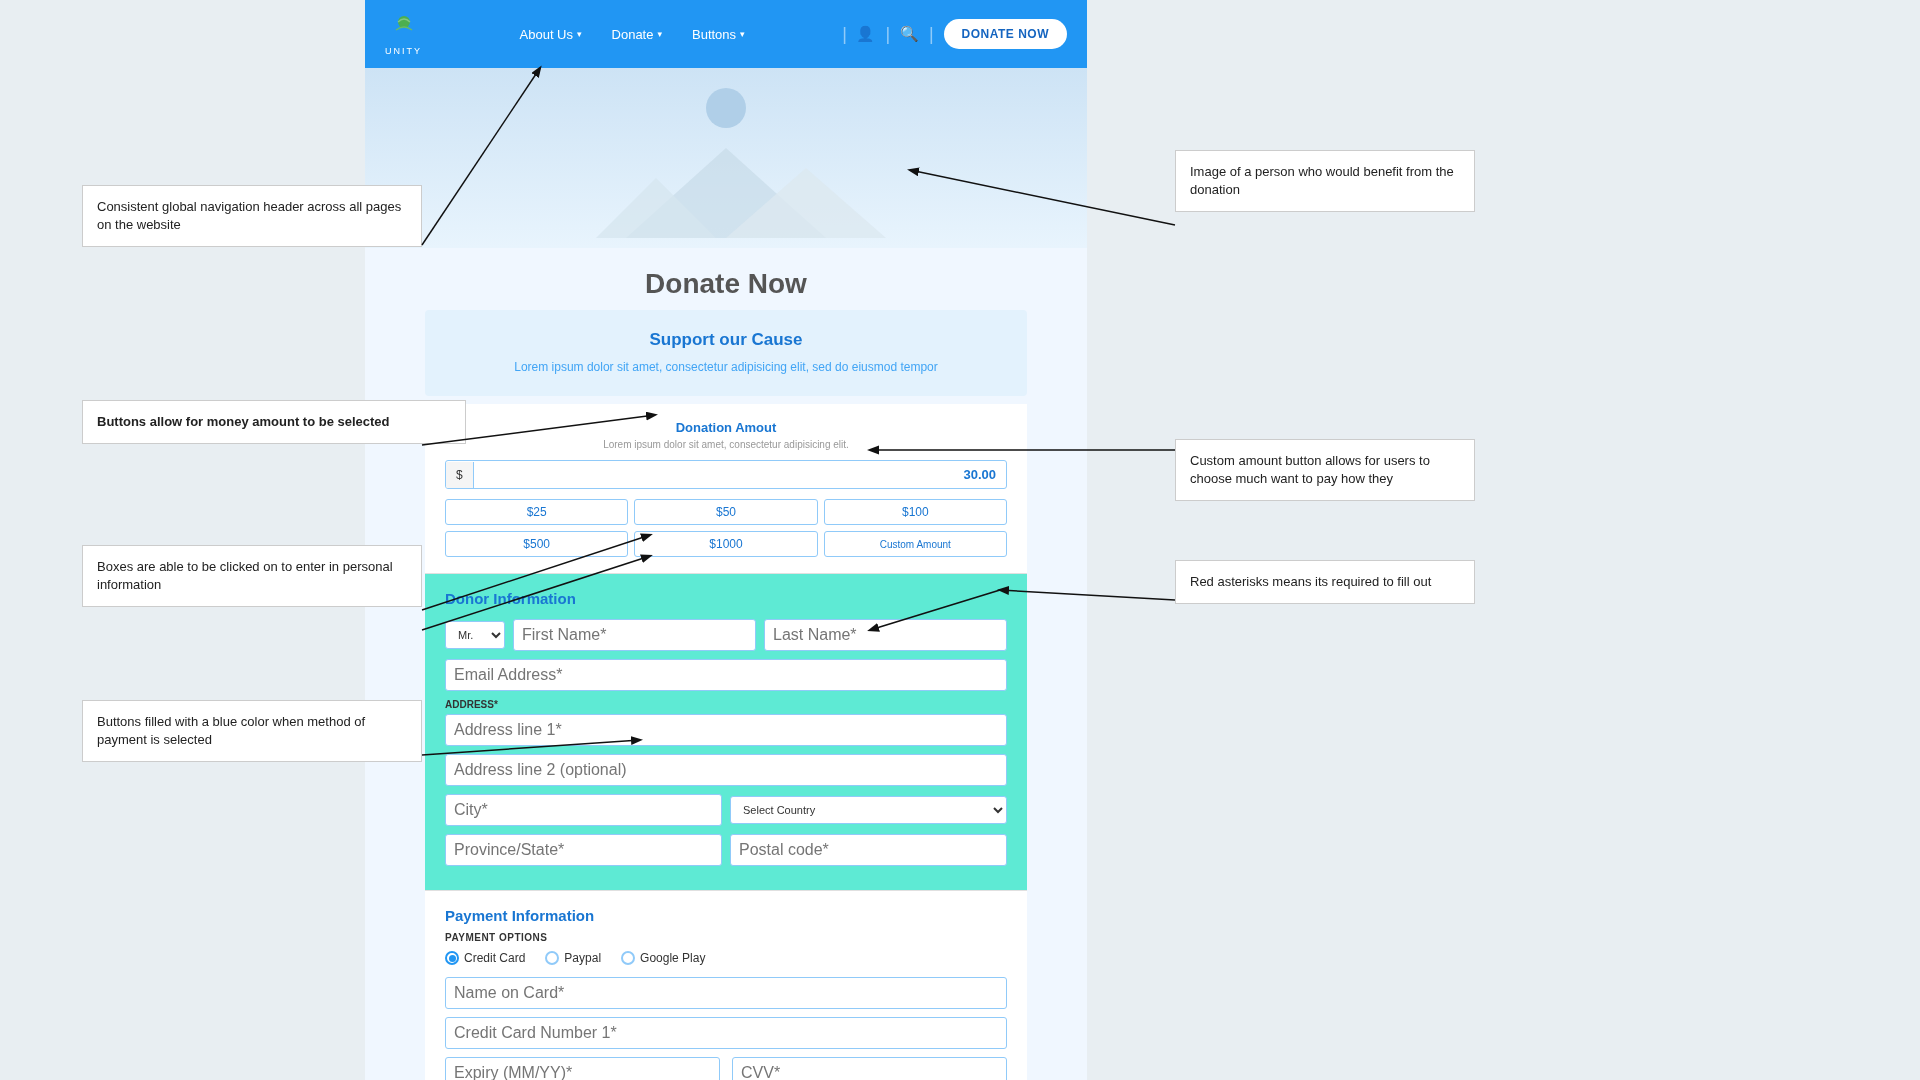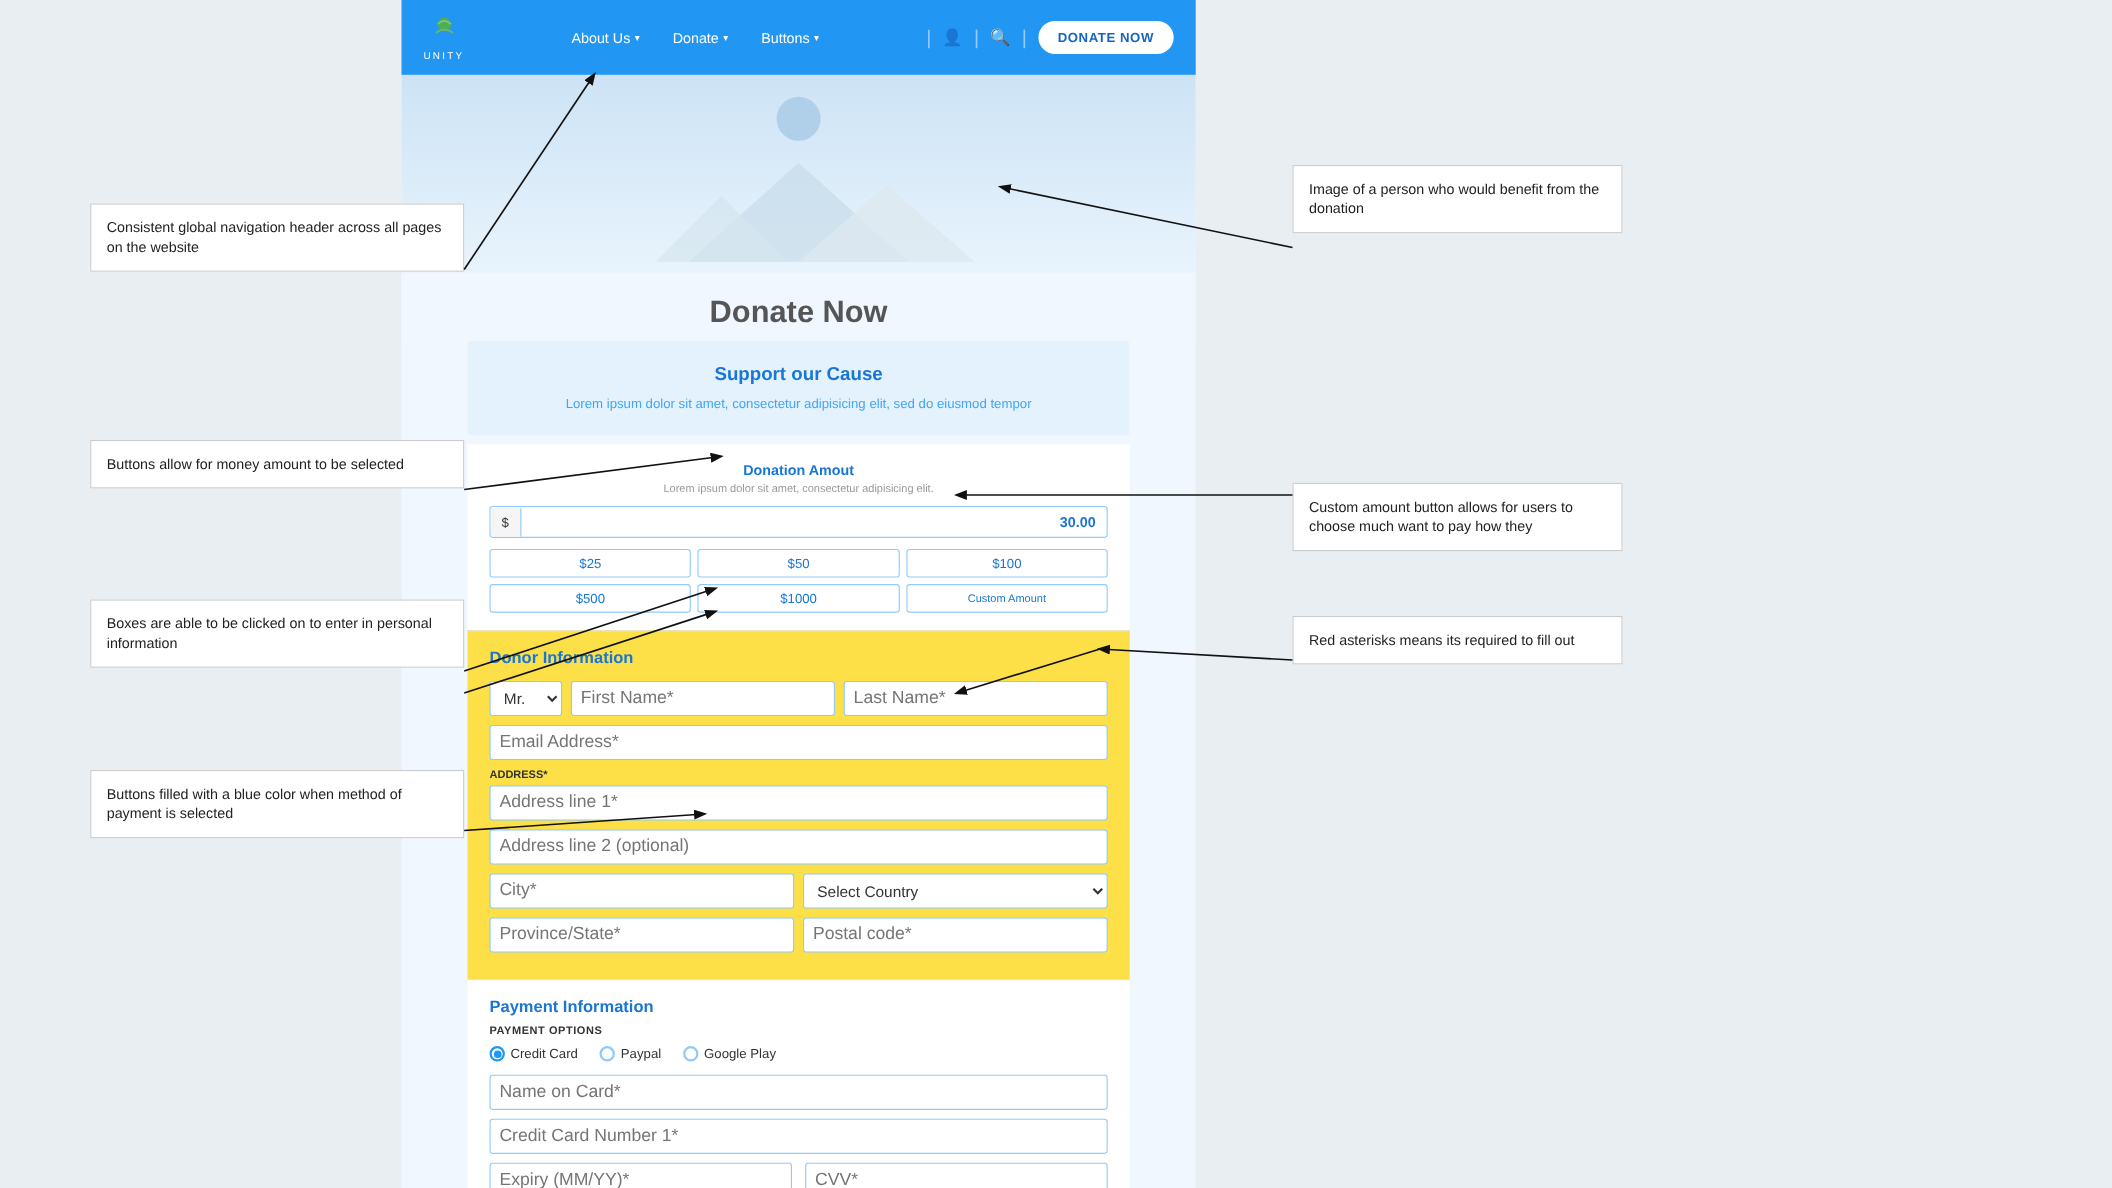--- a/index.html
+++ b/index.html
@@ -211,41 +211,41 @@
       border-radius: 3px;
       cursor: pointer;
     }
     .amount-btn.custom {
       font-size: 10px;
       color: #1976d2;
     }
 
     
     .donor-section {
-      background: #fde047;
+      background: #5eead4;
       margin: 0 60px 0;
       padding: 16px 20px;
       border-top: 1px solid #e0e0e0;
     }
     .donor-section h3 {
       color: #1976d2;
       font-size: 15px;
       margin-bottom: 12px;
     }
     .form-row {
       display: flex;
       gap: 8px;
       margin-bottom: 8px;
       align-items: center;
     }
     .form-select {
       border: 1px solid #90caf9;
       border-radius: 3px;
       padding: 6px 8px;
-      font-size: 14px;
+      font-size: 11px;
       color: #333;
       background: white;
       min-width: 55px;
       cursor: pointer;
     }
     .form-input {
       border: 1px solid #90caf9;
       border-radius: 3px;
       padding: 6px 8px;
       font-size: 16px;
@@ -481,21 +481,21 @@
       </div>
     </div>
   </div>
 
 </div>
 
 <div class="annotation-box" style="left:82px; top:185px; width:340px;">
   <span>Consistent global navigation header across all pages on the website</span>
 </div>
 
-<div class="annotation-box" style="left:82px; top:400px; width:340px;">
+<div class="annotation-box" style="left:82px; top:400px; width:384px;font-weight:bold;">
   <span>Buttons allow for money amount to be selected</span>
 </div>
 
 <div class="annotation-box" style="left:82px; top:545px; width:340px;">
   <span>Boxes are able to be clicked on to enter in personal information</span>
 </div>
 
 <div class="annotation-box" style="left:82px; top:700px; width:340px;">
   <span>Buttons filled with a blue color when method of payment is selected</span>
 </div>

